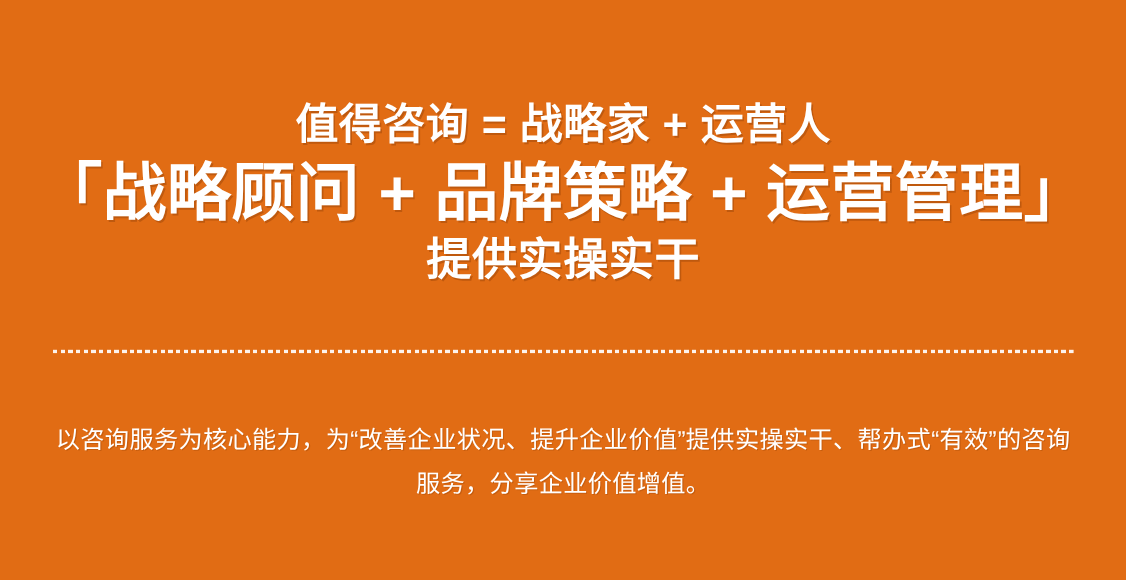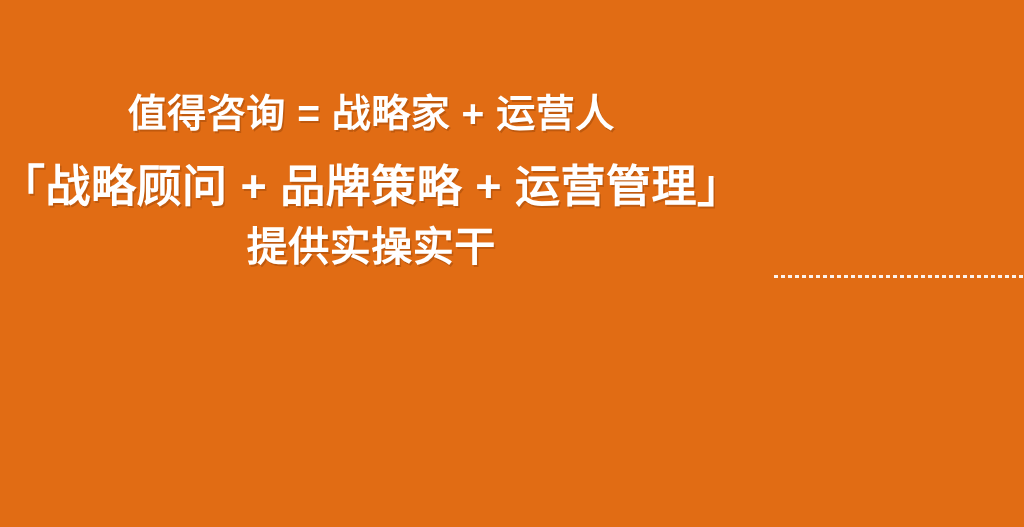--- a/index.html
+++ b/index.html
@@ -16,21 +16,22 @@
     background: #e16c14;
   }
 
   .banner {
     position: relative;
     box-sizing: border-box;
     width: 1024px;
     height: 527px;
     background: #e16c14;
     display: flex;
-    flex-direction: row;
+    flex-direction: column;
+    align-items: center;
     gap: 31px;
   }
 
   
   .headline {
     width: 100%;
     margin: 0;
     padding: 0;
     text-align: center;
     color: #ffffff;
@@ -45,22 +46,22 @@
     white-space: nowrap;
   }
 
   .headline-line-1 {
     margin-top: 91px;
     font-size: 39px;
     line-height: 46px;
   }
 
   .headline-line-2 {
-    margin-top: 23px;
-    font-size: 45px;
+    margin-top: 12px;
+    font-size: 58px;
     line-height: 54px;
   }
 
   .headline-line-3 {
     margin-top: 8px;
     font-size: 41px;
     line-height: 50px;
   }
 
   
@@ -106,14 +107,15 @@
   <div class="headline">
     <span class="headline-line headline-line-1">值得咨询 = 战略家 + 运营人</span>
     <span class="headline-line headline-line-2">「战略顾问 + 品牌策略 + 运营管理」</span>
     <span class="headline-line headline-line-3">提供实操实干</span>
   </div>
 
   <div class="divider-wrap">
     <div class="divider"></div>
   </div>
 
+  <p class="body-copy">以咨询服务为核心能力，为“改善企业状况、提升企业价值”提供实操实干、帮办式“有效”的咨询服务，分享企业价值增值。</p>
 
 </div>
 
 </body></html>

